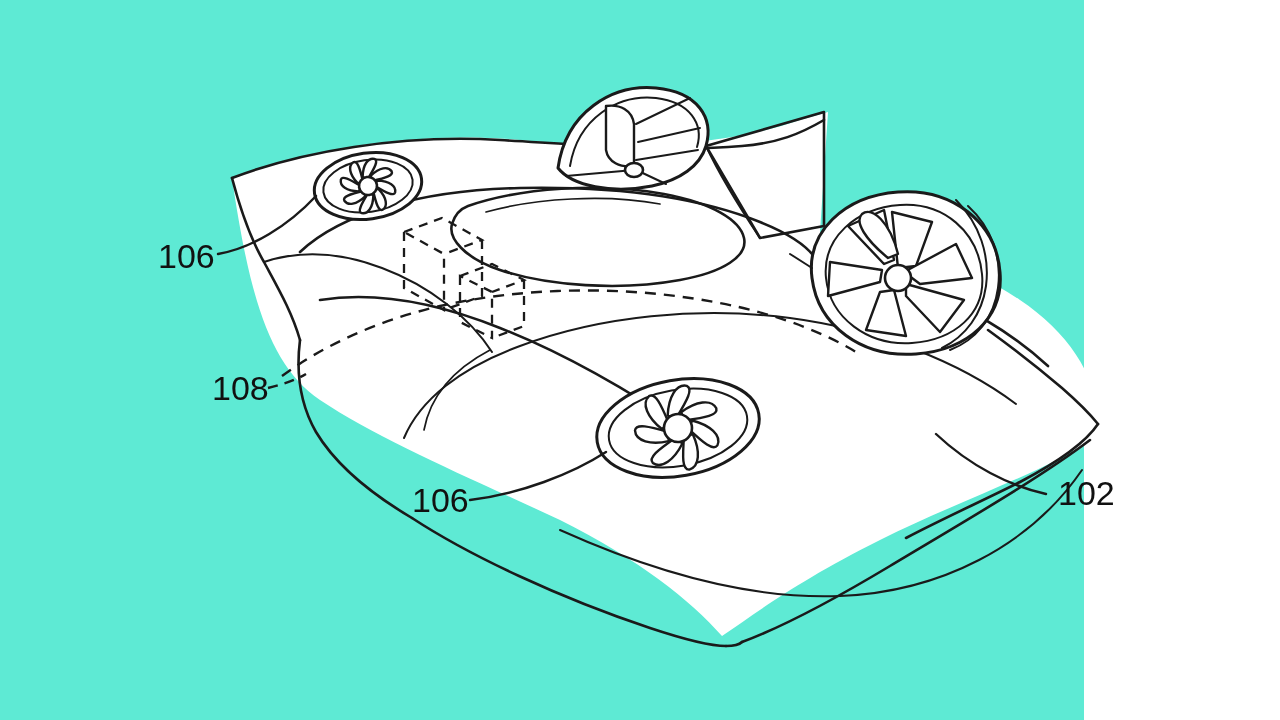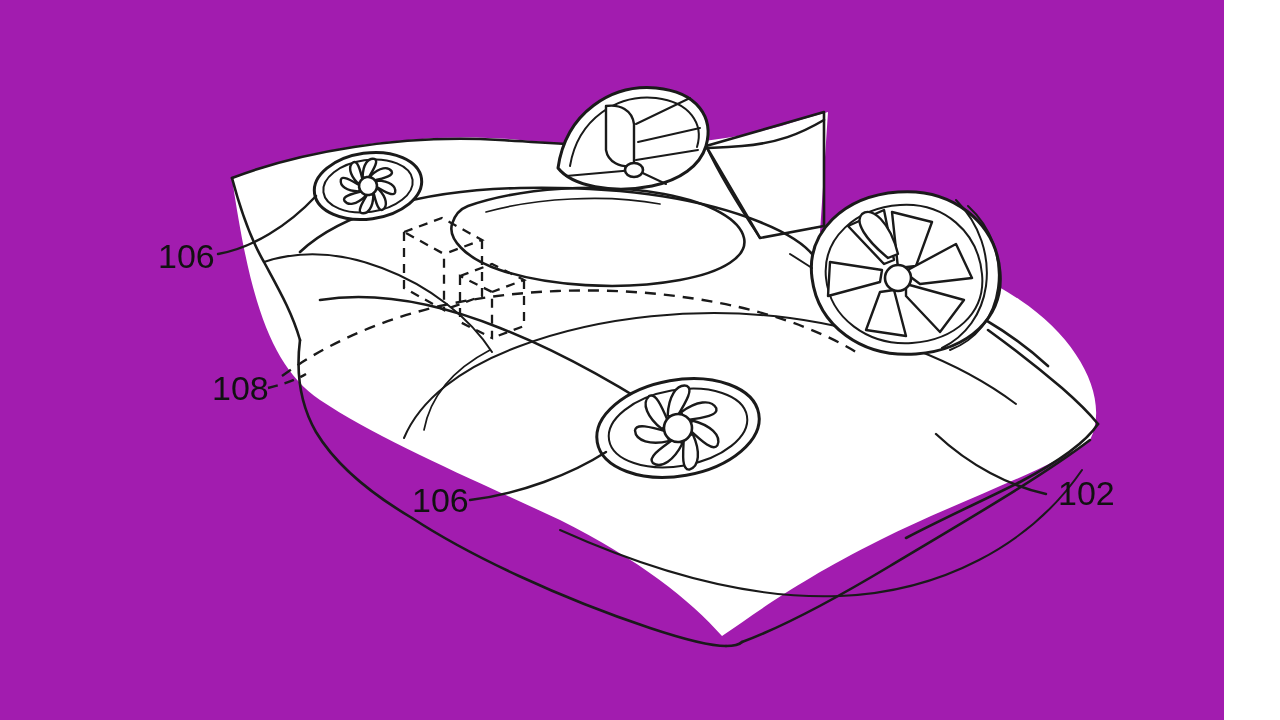--- a/index.html
+++ b/index.html
@@ -9,23 +9,23 @@
     background: #ffffff;
   }
   body {
     width: 1280px;
     height: 720px;
     overflow: hidden;
     font-family: "Liberation Sans", sans-serif;
   }
   #figure-root {
     position: relative;
-    width: 1224px;
+    width: 1084px;
     height: 720px;
-    background: #a21caf;
+    background: #5eead4;
   }
   #patent-svg {
     display: block;
     width: 1280px;
     height: 720px;
   }
   .ln {
     fill: none;
     stroke: #1a1a1a;
     stroke-width: 2.6;

